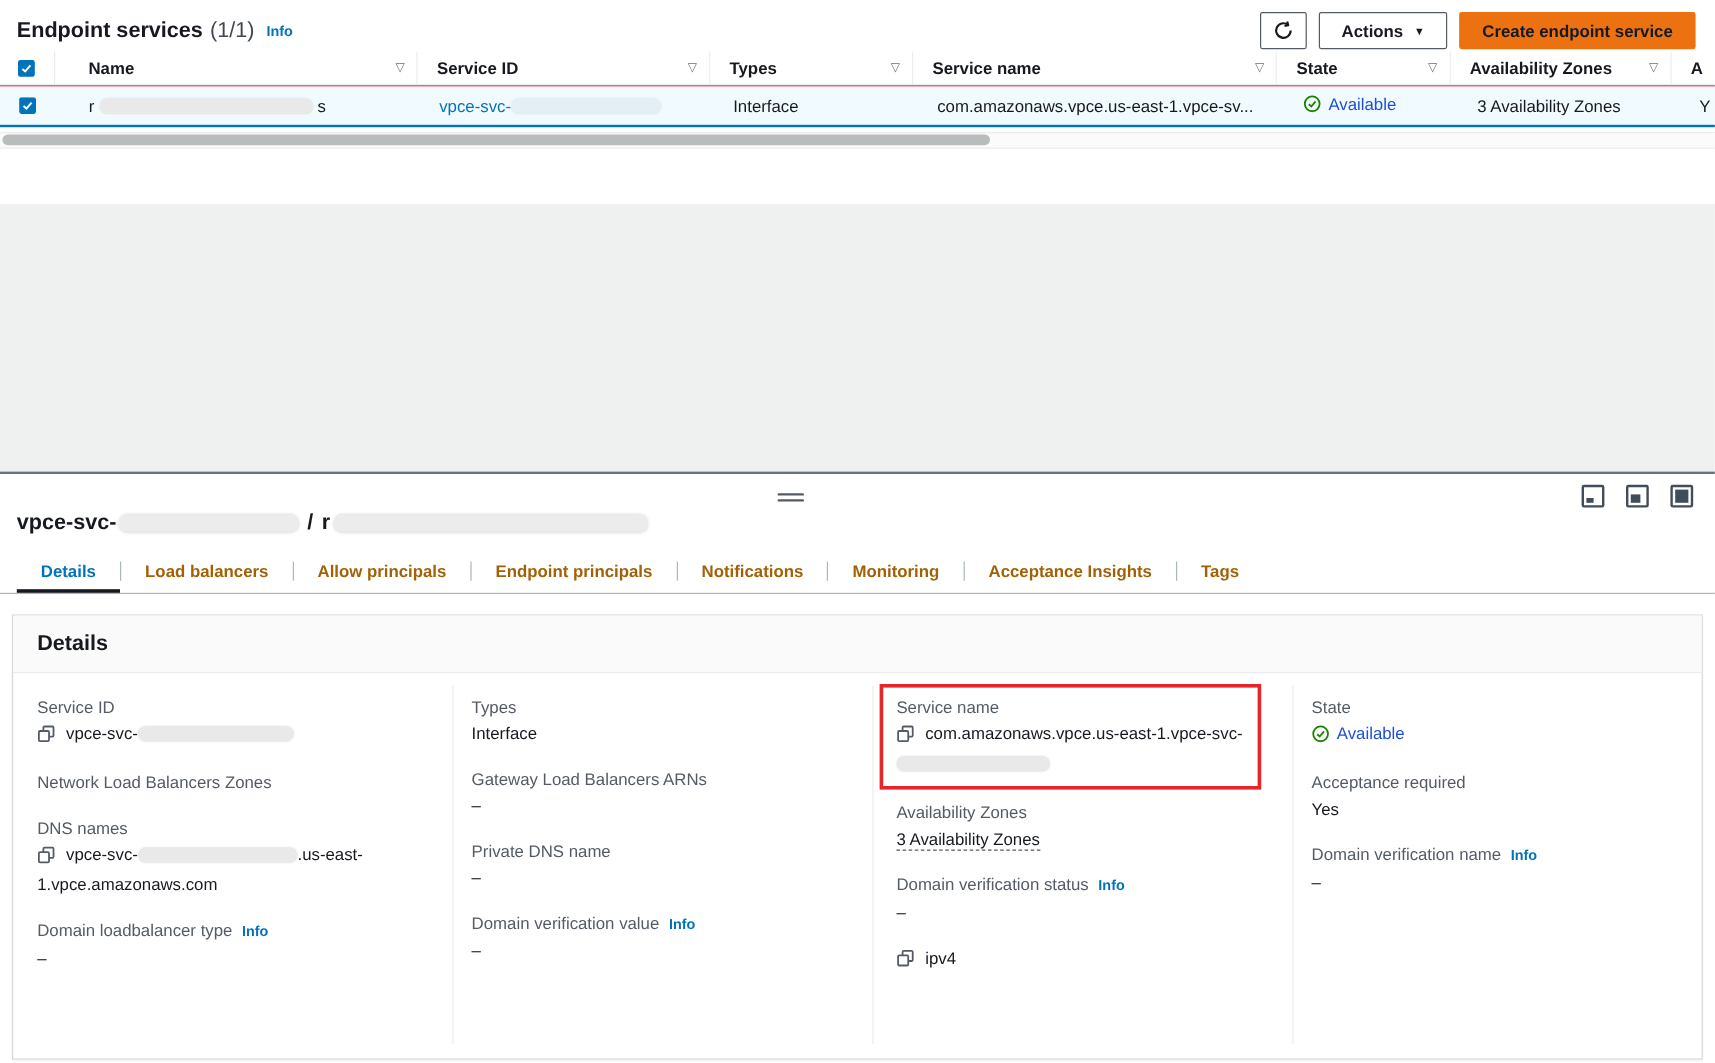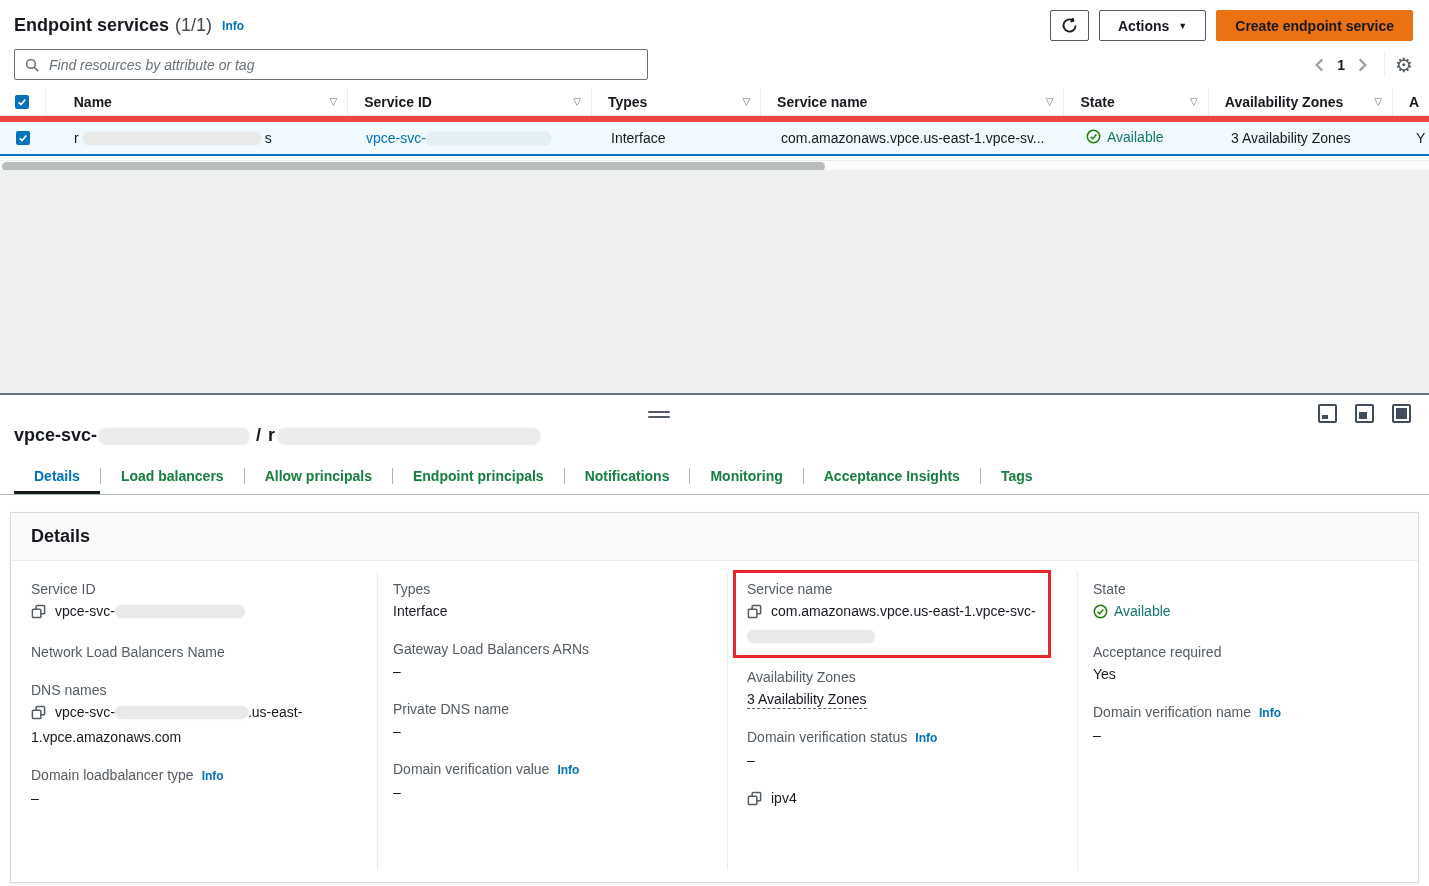--- a/index.html
+++ b/index.html
@@ -39,49 +39,49 @@
   .c-cb{width:46px;justify-content:center;padding:0;}
   .c-name{width:304px;}
   .th.c-name,.td.c-name{padding-left:28px;}
   .c-sid{width:245px;}
   .c-types{width:170px;}
   .c-sname{width:305px;}
   .c-state{width:145px;}
   .c-az{width:185px;}
   .c-last{flex:1;border-right:none;}
   .trow{display:flex;align-items:center;height:32px;background:#f1faff;
-        border-top:6px solid #ef4444;border-bottom:2px solid #0073bb;}
+        border-top:1px solid #ef4444;border-bottom:2px solid #0073bb;}
   .td{padding:0 10px 0 16px;white-space:nowrap;overflow:hidden;box-sizing:border-box;}
   .td.c-cb{display:flex;justify-content:center;padding:0;}
   .cbx{width:14px;height:14px;background:#0073bb;border-radius:2px;display:flex;
        align-items:center;justify-content:center;cursor:pointer;}
   .link{color:#0073bb;cursor:pointer;}
   .link-u{border-bottom:1px solid #0073bb;padding-bottom:1px;}
-  .state-ok{color:#0f766e;display:inline-flex;align-items:center;gap:6px;}
+  .state-ok{color:#1d4ed8;display:inline-flex;align-items:center;gap:6px;}
   .dash-u{border-bottom:1px dashed #545b64;padding-bottom:1px;cursor:pointer;}
   .hscroll{margin-top:4px;height:12px;background:#fbfbfb;border-top:1px solid #ececec;
            border-bottom:1px solid #ececec;position:relative;}
   .hthumb{position:absolute;left:2px;top:1px;height:9px;width:823px;background:#b8bcbc;border-radius:5px;cursor:pointer;}
   
   .gap{position:absolute;top:170px;left:0;right:0;height:223px;background:#eff0f0;}
   .panel{position:absolute;top:393px;left:0;right:0;bottom:0;background:#fff;border-top:2px solid #68737f;}
   .drag{position:absolute;left:648px;top:13px;width:22px;cursor:row-resize;}
   .drag span{display:block;height:2px;background:#545b64;border-radius:1px;margin:3px 0;}
   .split{position:absolute;right:18px;top:9px;display:flex;gap:18px;}
   .sq{width:15px;height:15px;border:2px solid #414d5c;border-radius:2px;position:relative;cursor:pointer;}
   .sq i{position:absolute;background:#414d5c;}
   .sq.s1 i{left:2px;bottom:2px;width:6px;height:4px;}
   .sq.s2 i{left:2px;bottom:2px;width:8px;height:7px;}
   .sq.s3 i{left:2px;right:2px;top:2px;bottom:2px;}
   .p-title{position:absolute;left:14px;top:30px;font-size:18px;font-weight:700;
            display:flex;align-items:center;gap:7px;white-space:nowrap;}
   .tabs{position:absolute;left:0;right:0;top:66px;height:34px;display:flex;align-items:stretch;
         padding-left:14px;border-bottom:1px solid #aab7b8;box-sizing:border-box;}
   .tab{display:flex;align-items:center;padding:0 20px;font-weight:700;cursor:pointer;
-       border-bottom:3px solid transparent;color:#15803d;}
+       border-bottom:3px solid transparent;color:#a16207;}
   .tab.active{color:#0073bb;border-bottom-color:#16191f;}
   .tab-sep{width:1px;background:#aab7b8;margin:7px 0 10px;}
   
   .card{position:absolute;left:10px;right:10px;top:117px;bottom:3px;border:1px solid #d5dbdb;
         background:#fff;box-shadow:0 1px 2px rgba(0,0,0,0.06);}
   .card-h{height:48px;background:#fafafa;border-bottom:1px solid #eaeded;display:flex;
           align-items:center;padding:0 20px;font-size:18px;font-weight:700;box-sizing:border-box;}
   .card-b{position:absolute;top:48px;left:0;right:0;bottom:0;overflow:hidden;}
   .col{position:absolute;top:17px;line-height:22px;}
   .col1{left:20px;width:330px;}
@@ -122,46 +122,20 @@
     </button>
     <button class="btn">
       <span>Actions</span>
       <span class="caret">▼</span>
     </button>
     <button class="btn primary">
       <span>Create endpoint service</span>
     </button>
   </div>
 
-  <div class="toolbar">
-    <div class="search">
-      <span style="display:flex;">
-        <svg width="14" height="14" viewBox="0 0 16 16" fill="none" stroke="#687078" stroke-width="1.8">
-          <circle cx="6.8" cy="6.8" r="5"></circle>
-            <line x1="10.6" y1="10.6" x2="15" y2="15"></line>
-        </svg>
-      </span>
-      <input type="text" placeholder="Find resources by attribute or tag" style="">
-    </div>
-    <div class="tb-right">
-      <span class="pg-btn">
-        <svg width="9" height="14" viewBox="0 0 8 12" fill="none" stroke="#98a0a5" stroke-width="2">
-            <polyline points="6.5,1 1.5,6 6.5,11"></polyline>
-          </svg>
-      </span>
-      <span class="pg-num">1</span>
-      <span class="pg-btn">
-        <svg width="9" height="14" viewBox="0 0 8 12" fill="none" stroke="#98a0a5" stroke-width="2">
-            <polyline points="1.5,1 6.5,6 1.5,11"></polyline>
-          </svg>
-      </span>
-      <span class="v-sep"></span>
-      <span class="gear">⚙</span>
-    </div>
-  </div>
 
   <div class="thead">
     <div class="th c-cb">
       <span class="cbx">
         <svg width="10" height="10" viewBox="0 0 12 12" fill="none" stroke="#fff" stroke-width="2">
             <polyline points="2,6.5 4.8,9 10,3"></polyline>
           </svg>
       </span>
     </div>
     <div class="th c-name">
@@ -287,21 +261,21 @@
         <div class="field">
           <div class="lbl">Service ID</div>
           <div class="val">
             <span class="copy"><svg width="15" height="15" viewBox="0 0 16 16">
                   <rect x="5.5" y="1.5" width="9" height="9" rx="1" fill="#fff" stroke="#545b64" stroke-width="1.6"></rect>
                   <rect x="1.5" y="5.5" width="9" height="9" rx="1" fill="#fff" stroke="#545b64" stroke-width="1.6"></rect>
                 </svg></span><span>vpce-svc-</span><span class="rd" style="width:130px;"></span>
           </div>
         </div>
         <div class="field">
-          <div class="lbl">Network Load Balancers Name</div>
+          <div class="lbl">Network Load Balancers Zones</div>
         </div>
         <div class="field">
           <div class="lbl">DNS names</div>
           <div class="val">
             <span class="copy"><svg width="15" height="15" viewBox="0 0 16 16">
                   <rect x="5.5" y="1.5" width="9" height="9" rx="1" fill="#fff" stroke="#545b64" stroke-width="1.6"></rect>
                   <rect x="1.5" y="5.5" width="9" height="9" rx="1" fill="#fff" stroke="#545b64" stroke-width="1.6"></rect>
                 </svg></span><span>vpce-svc-</span><span class="rd" style="width:133px;"></span><span>.us-east-</span><br>
             <span>1.vpce.amazonaws.com</span>
           </div>

